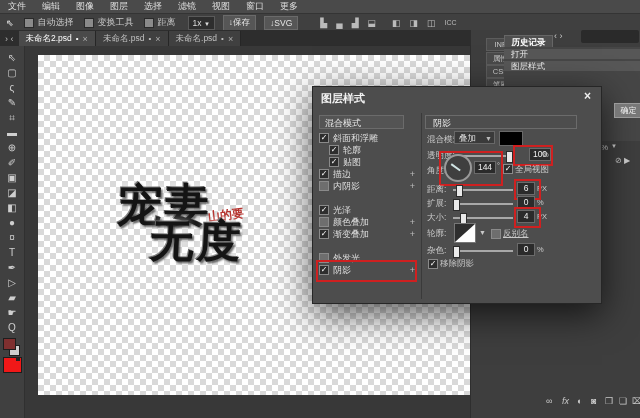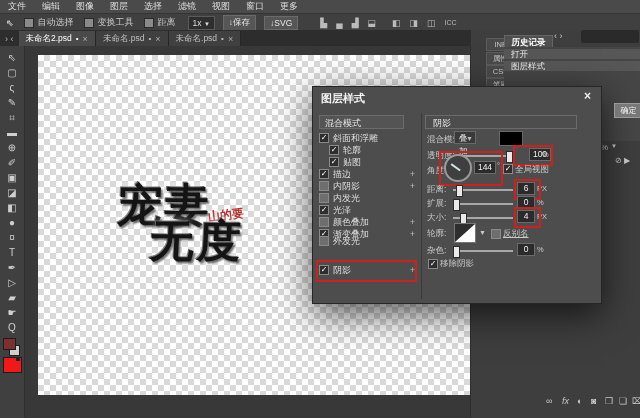--- a/index.html
+++ b/index.html
@@ -74,21 +74,21 @@
   .track{position:absolute;height:2px;width:60px;background:#a8a8a8;}
   .handle{position:absolute;width:5px;height:10px;background:#e9e9e9;border:1px solid #2c2c2c;}
   .valbox{position:absolute;width:20px;height:11px;background:#2b2b2b;border:1px solid #6a6a6a;
       font-size:8.5px;color:#f0f0f0;text-align:center;line-height:11px;}
   .unit{position:absolute;font-size:7.5px;color:#c9c9c9;}
   .red{position:absolute;border:2px solid #cf2020;pointer-events:none;}
   .dial{position:absolute;left:131px;top:67px;width:24px;height:24px;border:2px solid #9a9a9a;border-radius:50%;
       background:#3f3f3f;}
   .needle{position:absolute;left:14px;top:13.5px;width:11px;height:1.5px;background:#cfe3e3;
       transform-origin:left center;transform:rotate(-144deg);}
-  .drop{position:absolute;left:141px;top:44px;width:22px;height:13px;background:#3a3a3a;border:1px solid #686868;
+  .drop{position:absolute;left:141px;top:44px;width:41px;height:13px;background:#3a3a3a;border:1px solid #686868;
       font-size:8.5px;color:#ddd;line-height:13px;padding-left:4px;box-sizing:border-box;}
   .drop .arr{position:absolute;right:2px;top:0;font-size:7px;color:#bbb;}
   .swatch-black{position:absolute;left:186px;top:44px;width:22px;height:13px;background:#000;border:1px solid #686868;}
   .contour-thumb{position:absolute;left:141px;top:136px;width:20px;height:18px;background:#2e2e2e;border:1px solid #777;overflow:hidden;}
   .contour-thumb:before{content:"";position:absolute;left:0;top:0;width:0;height:0;
       border-left:20px solid transparent;border-bottom:18px solid #fff;}
 </style>
 </head>
 <body>
 
@@ -228,39 +228,35 @@
     <div class="ls-item" style="top:81px;">
       <span class="cb">✓</span>
       <span class="lbl">描边</span>
       <span class="plus">+</span>
     </div>
     <div class="ls-item" style="top:93px;">
       <span class="cb off"></span>
       <span class="lbl">内阴影</span>
       <span class="plus">+</span>
     </div>
-    <div class="ls-item" style="top:105px;">
-      <span class="cb off"></span>
-      <span class="lbl">内发光</span>
-    </div>
     <div class="ls-item" style="top:117px;">
       <span class="cb">✓</span>
       <span class="lbl">光泽</span>
     </div>
     <div class="ls-item" style="top:129px;">
       <span class="cb off"></span>
       <span class="lbl">颜色叠加</span>
       <span class="plus">+</span>
     </div>
     <div class="ls-item" style="top:141px;">
       <span class="cb">✓</span>
       <span class="lbl">渐变叠加</span>
       <span class="plus">+</span>
     </div>
-    <div class="ls-item" style="top:148px;">
+    <div class="ls-item" style="top:165px;">
       <span class="cb off"></span>
       <span class="lbl">外发光</span>
     </div>
     <div class="ls-item" style="top:177px;">
       <span class="cb">✓</span>
       <span class="lbl">阴影</span>
       <span class="plus">+</span>
     </div>
     <span class="red" style="left:3px;top:173px;width:97px;height:18px;"></span>
     <span class="divider"></span>

